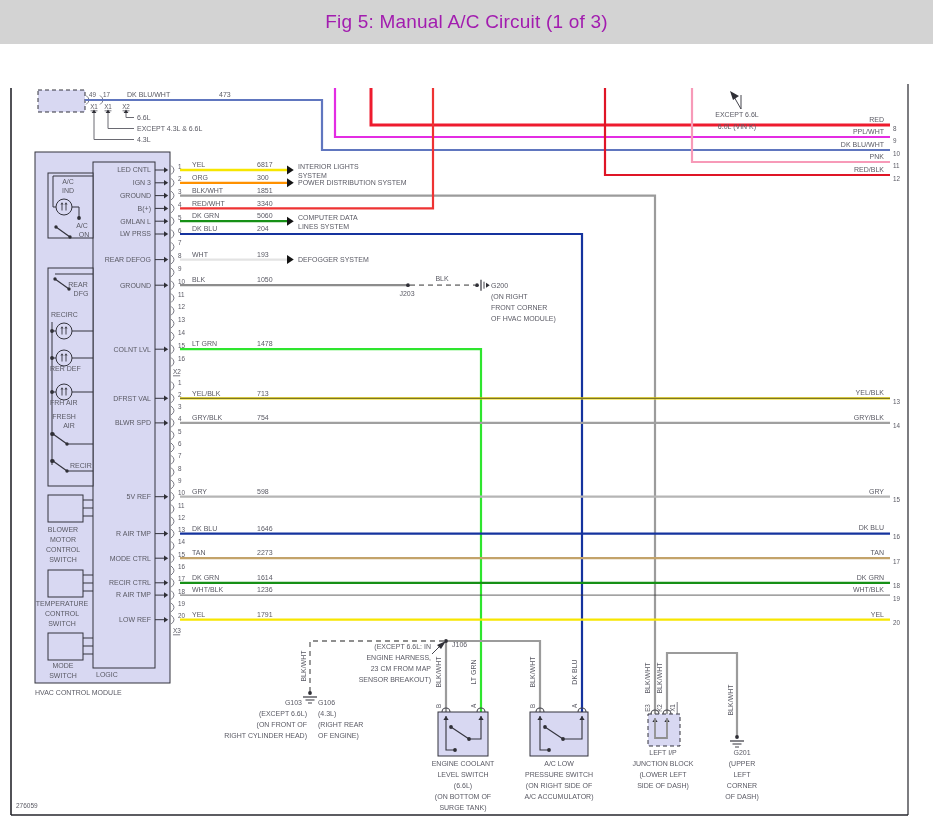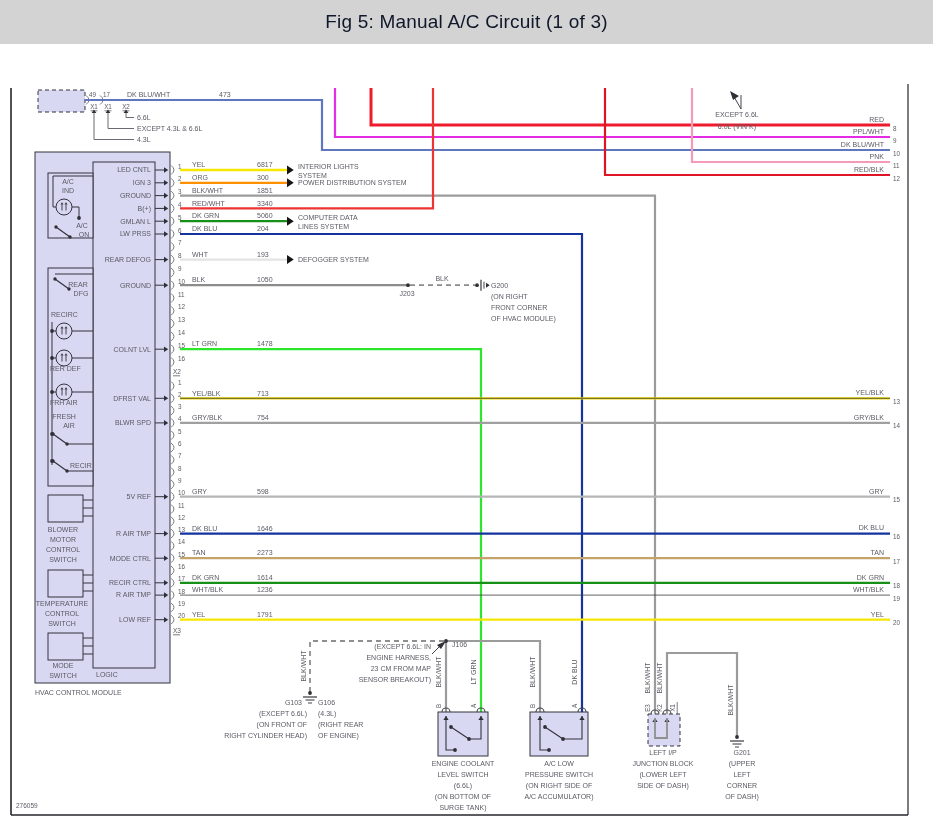--- a/index.html
+++ b/index.html
@@ -1,19 +1,19 @@
 <!DOCTYPE html>
 <html><head>
 <meta charset="utf-8">
 <style>
   html,body{margin:0;padding:0;background:#ffffff;}
   body{width:933px;height:837px;position:relative;overflow:hidden;font-family:"Liberation Sans",sans-serif;}
   .titlebar{position:absolute;top:0;left:0;width:933px;height:44px;background:#d3d3d3;
     display:flex;align-items:center;justify-content:center;}
-  .titlebar span{font-size:19px;color:#0f172a;letter-spacing:.2px;}
+  .titlebar span{font-size:19px;color:#a21caf;letter-spacing:.2px;}
   svg{position:absolute;top:0;left:0;}
   svg text{font-family:"Liberation Sans",sans-serif;}
 </style>
 </head>
 <body>
 
 <div class="titlebar">
   <span>Fig 5: Manual A/C Circuit (1 of 3)</span>
 </div>
 

